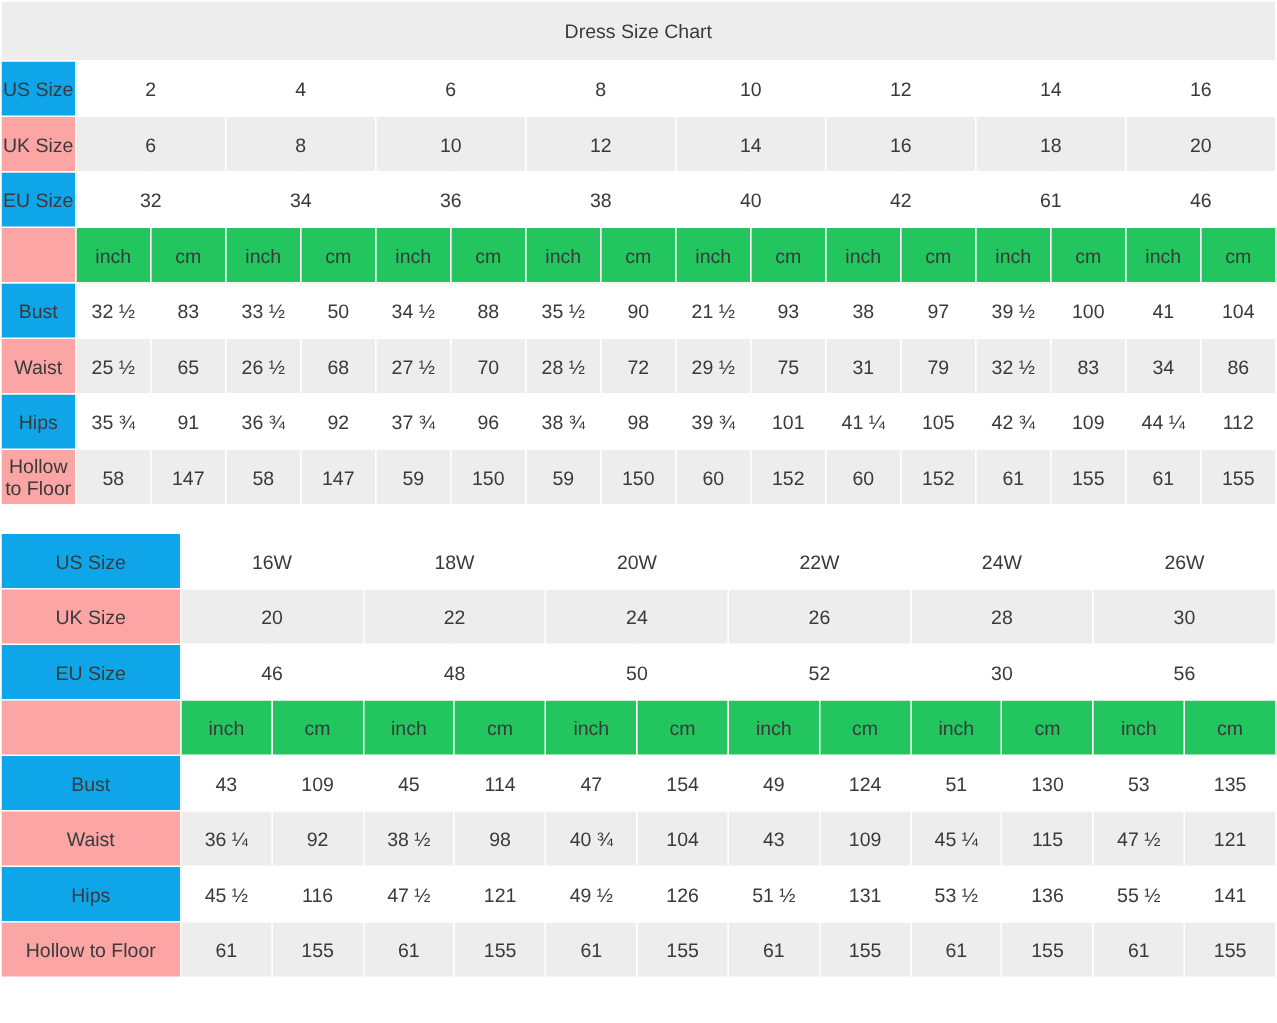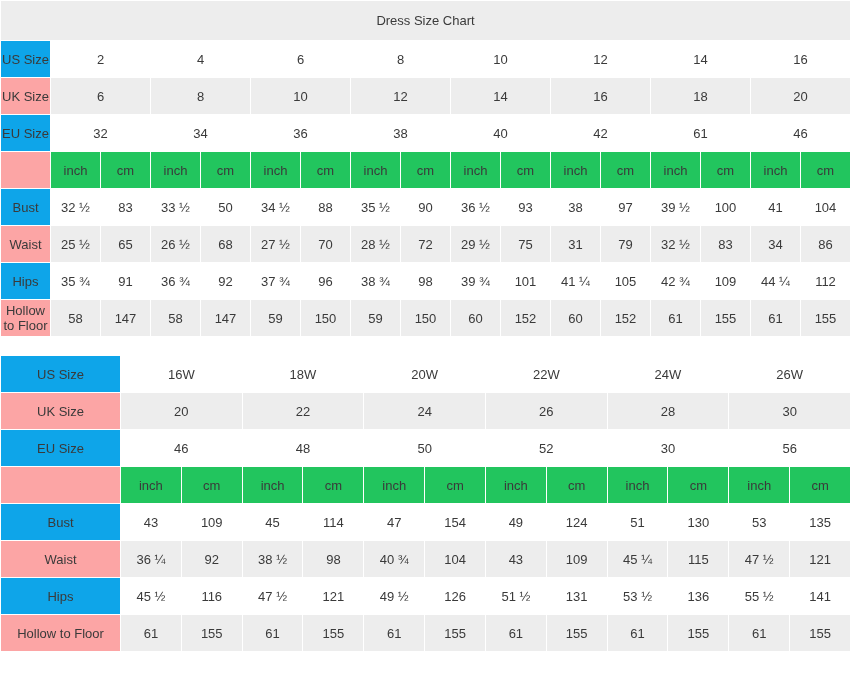--- a/index.html
+++ b/index.html
@@ -130,21 +130,21 @@
     <tr class="plain">
       <td class="rowlabel plain">Bust</td>
       <td class="data">32 ½</td>
       <td class="data">83</td>
       <td class="data">33 ½</td>
       <td class="data">50</td>
       <td class="data">34 ½</td>
       <td class="data">88</td>
       <td class="data">35 ½</td>
       <td class="data">90</td>
-      <td class="data">36 ½</td>
+      <td class="data">21 ½</td>
       <td class="data">93</td>
       <td class="data">38</td>
       <td class="data">97</td>
       <td class="data">39 ½</td>
       <td class="data">100</td>
       <td class="data">41</td>
       <td class="data">104</td>
     </tr>
     <tr class="shaded">
       <td class="rowlabel shaded">Waist</td>

